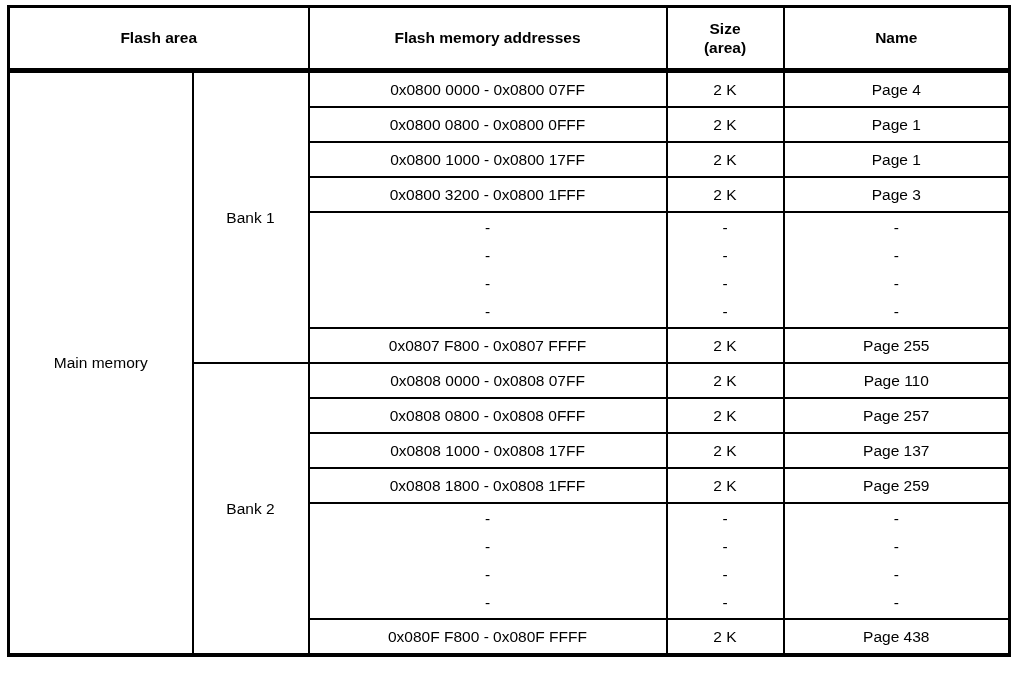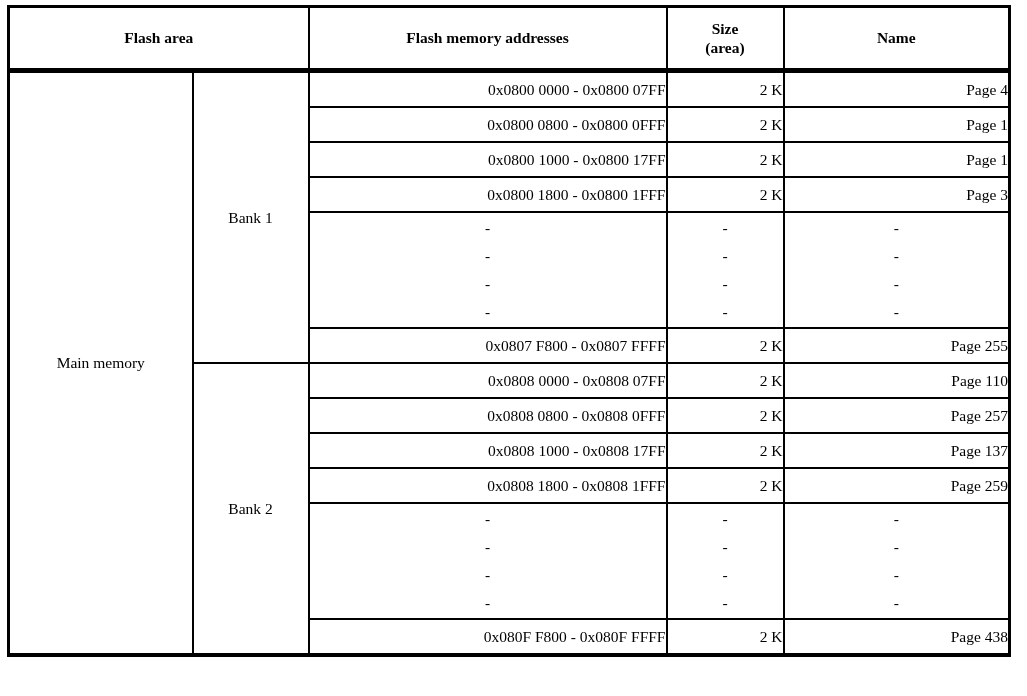--- a/index.html
+++ b/index.html
@@ -16,42 +16,40 @@
     box-sizing: border-box;
     padding: 5px 0 0 7px;
     background: #ffffff;
   }
   table.memmap {
     border-collapse: collapse;
     table-layout: fixed;
     width: 1001px;
     border: 3px solid #000000;
     border-bottom-width: 4px;
-    font-family: Liberation Serif, serif;
   }
   table.memmap th,
   table.memmap td {
     border: 2px solid #000000;
     text-align: center;
     vertical-align: middle;
     padding: 0;
     font-size: 15.5px;
     line-height: 1.25;
     color: #000000;
     background: #ffffff;
     overflow: hidden;
   }
   table.memmap thead th {
     font-weight: bold;
     height: 60px;
     border-bottom: 5px solid #000000;
   }
   table.memmap td.data-cell {
     height: 33px;
-    text-align: right;
   }
   table.memmap tr.dots-row td {
     height: 114px;
   }
   .dash-stack {
     display: flex;
     flex-direction: column;
     align-items: center;
     justify-content: center;
   }
@@ -99,21 +97,21 @@
         <td class="data-cell">0x0800 0800 - 0x0800 0FFF</td>
         <td class="data-cell">2 K</td>
         <td class="data-cell">Page 1</td>
       </tr>
       <tr>
         <td class="data-cell">0x0800 1000 - 0x0800 17FF</td>
         <td class="data-cell">2 K</td>
         <td class="data-cell">Page 1</td>
       </tr>
       <tr>
-        <td class="data-cell">0x0800 1800 - 0x0800 1FFF</td>
+        <td class="data-cell">0x0800 3200 - 0x0800 1FFF</td>
         <td class="data-cell">2 K</td>
         <td class="data-cell">Page 3</td>
       </tr>
       <tr class="dots-row">
         <td>
           <div class="dash-stack">
             <span>-</span>
             <span>-</span>
             <span>-</span>
             <span>-</span>

